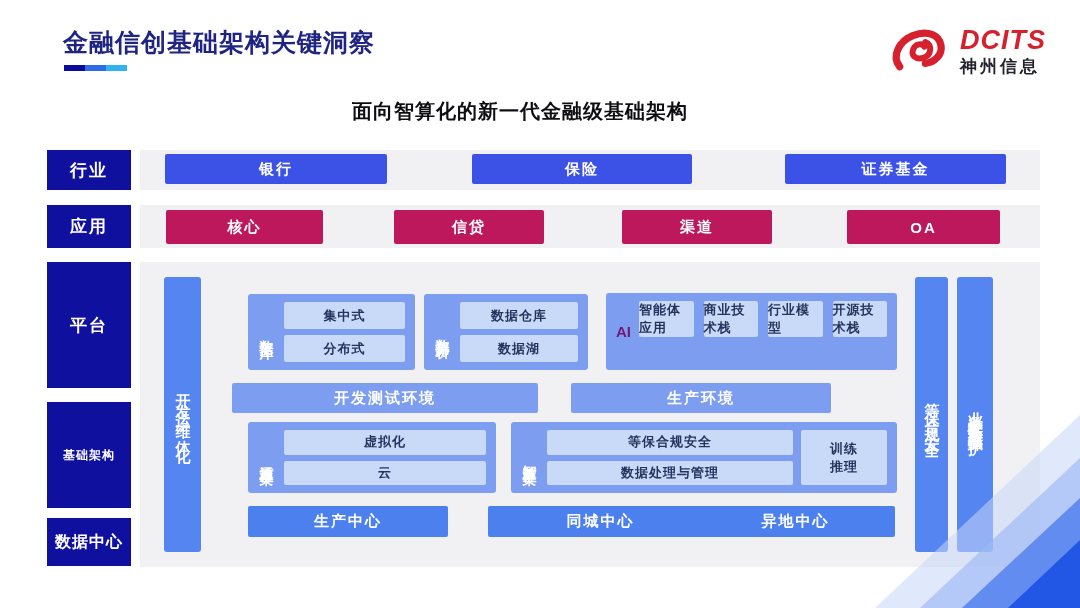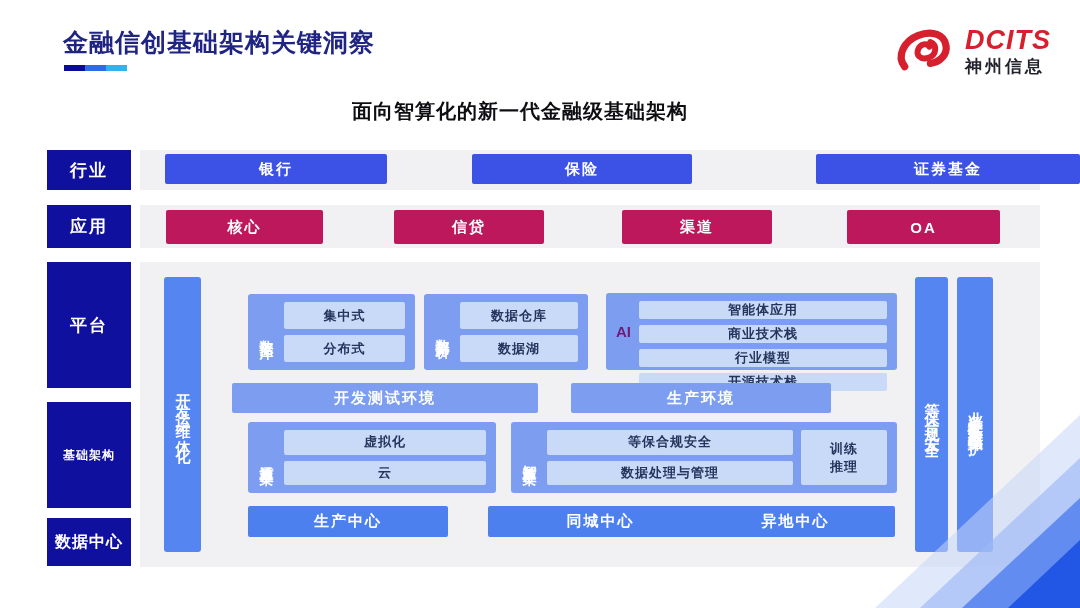--- a/index.html
+++ b/index.html
@@ -5,57 +5,57 @@
   html,body{margin:0;padding:0;background:#ffffff;}
   .stage{
     position:relative;width:1080px;height:608px;overflow:hidden;background:#ffffff;
     font-family:"Liberation Sans","DejaVu Sans",sans-serif;
   }
   
   .title{position:absolute;left:63px;top:26px;font-size:25px;font-weight:bold;color:#1f2382;letter-spacing:1px;}
   .title-underline{position:absolute;left:64px;top:65px;width:63px;height:6px;display:flex;}
   .title-underline span{display:block;height:100%;width:21px;}
   .u1{background:#0b0b99;} .u2{background:#2e6be8;} .u3{background:#31b4ee;}
-  .logo{position:absolute;left:886px;top:18px;width:170px;height:66px;display:flex;align-items:center;gap:8px;justify-content:center;}
+  .logo{position:absolute;left:886px;top:18px;width:170px;height:66px;display:flex;align-items:center;gap:8px;}
   .logo-swirl{width:66px;height:56px;flex:0 0 auto;}
   .logo-text{display:flex;flex-direction:column;line-height:1.05;}
   .logo-brand{font-size:27px;font-weight:bold;font-style:italic;color:#d7202e;letter-spacing:1px;}
   .logo-company{font-size:17px;font-weight:bold;color:#23232e;letter-spacing:3px;margin-top:3px;}
   .subtitle{position:absolute;left:0;right:40px;top:98px;text-align:center;font-size:20px;font-weight:bold;color:#0d0d12;letter-spacing:1px;}
   
   .side{position:absolute;left:47px;width:84px;background:#10109e;color:#fff;font-weight:bold;
         display:flex;align-items:center;justify-content:center;font-size:17px;letter-spacing:2px;}
   .s1{top:150px;height:40px;} .s2{top:205px;height:43px;} .s3{top:262px;height:126px;}
   .s4{top:402px;height:106px;font-size:12px;letter-spacing:1px;} .s5{top:518px;height:48px;font-size:16px;letter-spacing:1px;}
   
   .strip{position:absolute;left:140px;width:900px;background:#f1f1f4;}
   .st1{top:150px;height:40px;} .st2{top:205px;height:43px;} .container{top:262px;height:305px;}
   
   .btn{position:absolute;display:flex;align-items:center;justify-content:center;color:#fff;font-weight:bold;font-size:15px;letter-spacing:2px;border-radius:2px;}
   .row1{top:154px;height:30px;background:#3c51e5;}
-  .r1a{left:165px;width:222px;} .r1b{left:472px;width:220px;} .r1c{left:816px;width:264px;text-align:center;}
+  .r1a{left:165px;width:222px;} .r1b{left:472px;width:220px;} .r1c{left:785px;width:221px;text-align:center;}
   .row2{top:210px;height:34px;background:#be185d;}
   .r2a{left:166px;width:157px;} .r2b{left:394px;width:150px;} .r2c{left:622px;width:150px;} .r2d{left:847px;width:153px;}
   
   .vbar{position:absolute;background:#5585f0;border-radius:3px;color:#fff;font-weight:bold;
         display:flex;align-items:center;justify-content:center;
         writing-mode:vertical-rl;text-orientation:upright;}
   .devops{left:164px;top:277px;width:37px;height:275px;font-size:15px;letter-spacing:9px;}
   .sec{left:915px;top:277px;width:33px;height:275px;font-size:15px;letter-spacing:8px;}
   .cont{left:957px;top:277px;width:36px;height:275px;font-size:15px;letter-spacing:3px;}
   
   .group{position:absolute;background:#7d9ef0;border-radius:3px;display:flex;align-items:center;padding:8px 10px;gap:8px;box-sizing:border-box;}
   .group-label{writing-mode:vertical-rl;text-orientation:upright;color:#fff;font-weight:bold;font-size:14px;letter-spacing:2px;flex:0 0 auto;}
   .group-items{flex:1;display:flex;flex-direction:column;gap:6px;height:100%;}
   .chip{background:#c9d9f8;color:#24345c;font-weight:bold;font-size:13px;display:flex;align-items:center;justify-content:center;border-radius:2px;flex:1;letter-spacing:1px;}
   .g-db{left:248px;top:294px;width:167px;height:76px;}
   .g-da{left:424px;top:294px;width:164px;height:76px;}
   .g-ai{left:606px;top:293px;width:291px;height:77px;}
   .ai-label{color:#701a75;font-weight:bold;font-size:15px;flex:0 0 auto;}
-  .ai-grid{flex:1;display:grid;grid-template-columns:1fr;grid-template-rows:1fr 1fr;gap:6px 10px;height:100%;}
+  .ai-grid{flex:1;display:grid;grid-template-columns:1fr 1fr 1fr 1fr;grid-template-rows:1fr 1fr;gap:6px 10px;height:100%;}
   .env{position:absolute;top:383px;height:30px;background:#7d9ef0;border-radius:2px;display:flex;align-items:center;justify-content:center;color:#fff;font-weight:bold;font-size:15px;letter-spacing:2px;}
   .env1{left:232px;width:306px;} .env2{left:571px;width:260px;}
   .g-gf{left:248px;top:422px;width:248px;height:71px;}
   .g-if{left:511px;top:422px;width:386px;height:71px;}
   .side-chip{flex:0 0 86px;height:100%;white-space:pre-line;line-height:1.35;text-align:center;}
   .if-main{flex:1;display:flex;flex-direction:column;gap:6px;height:100%;}
   .center-btn{top:506px;height:31px;background:#4d80ef;}
   .c1{left:248px;width:200px;} .c2{left:488px;width:225px;} .c3{left:696px;width:199px;}
   
   .decor{position:absolute;inset:0;pointer-events:none;}

